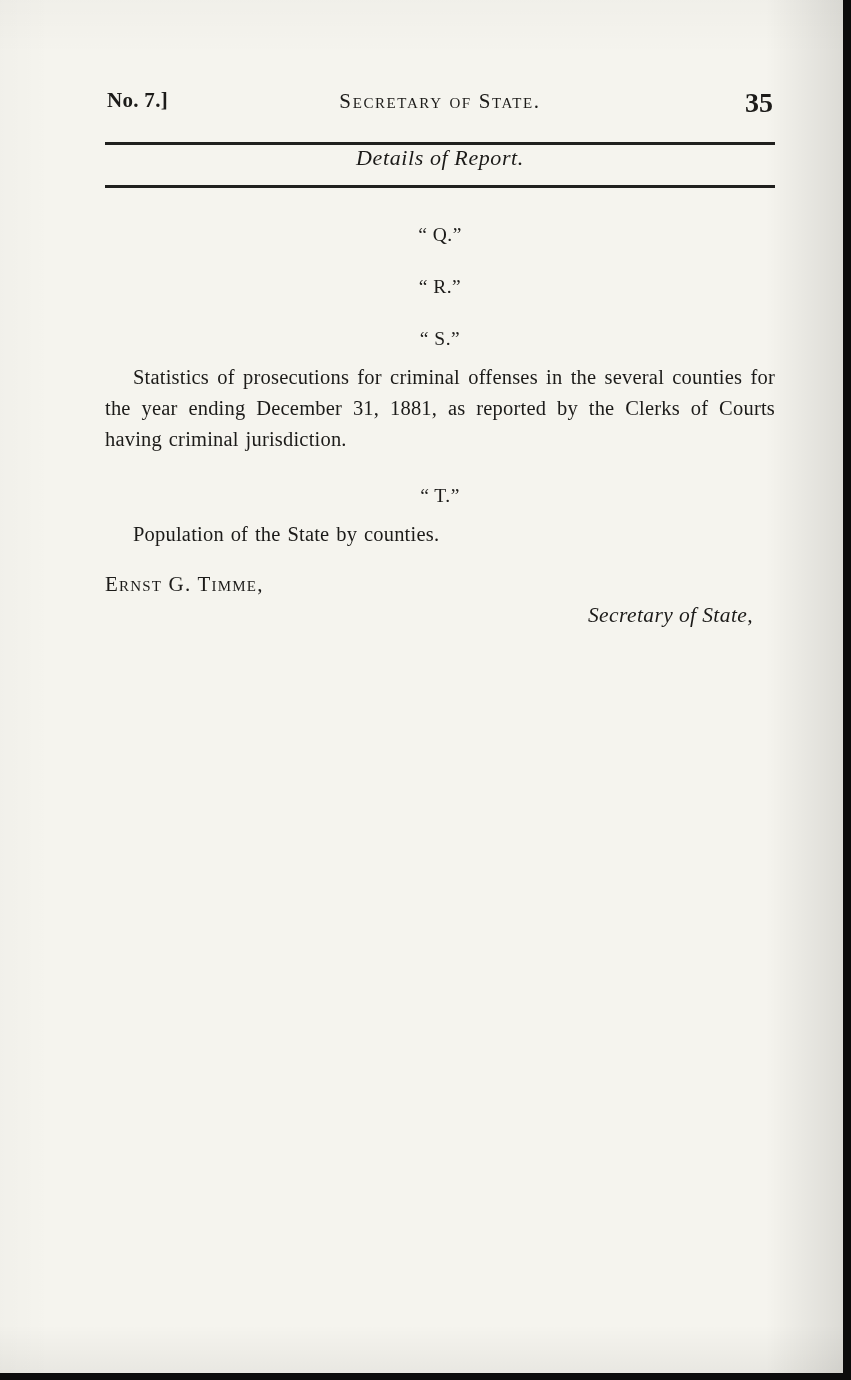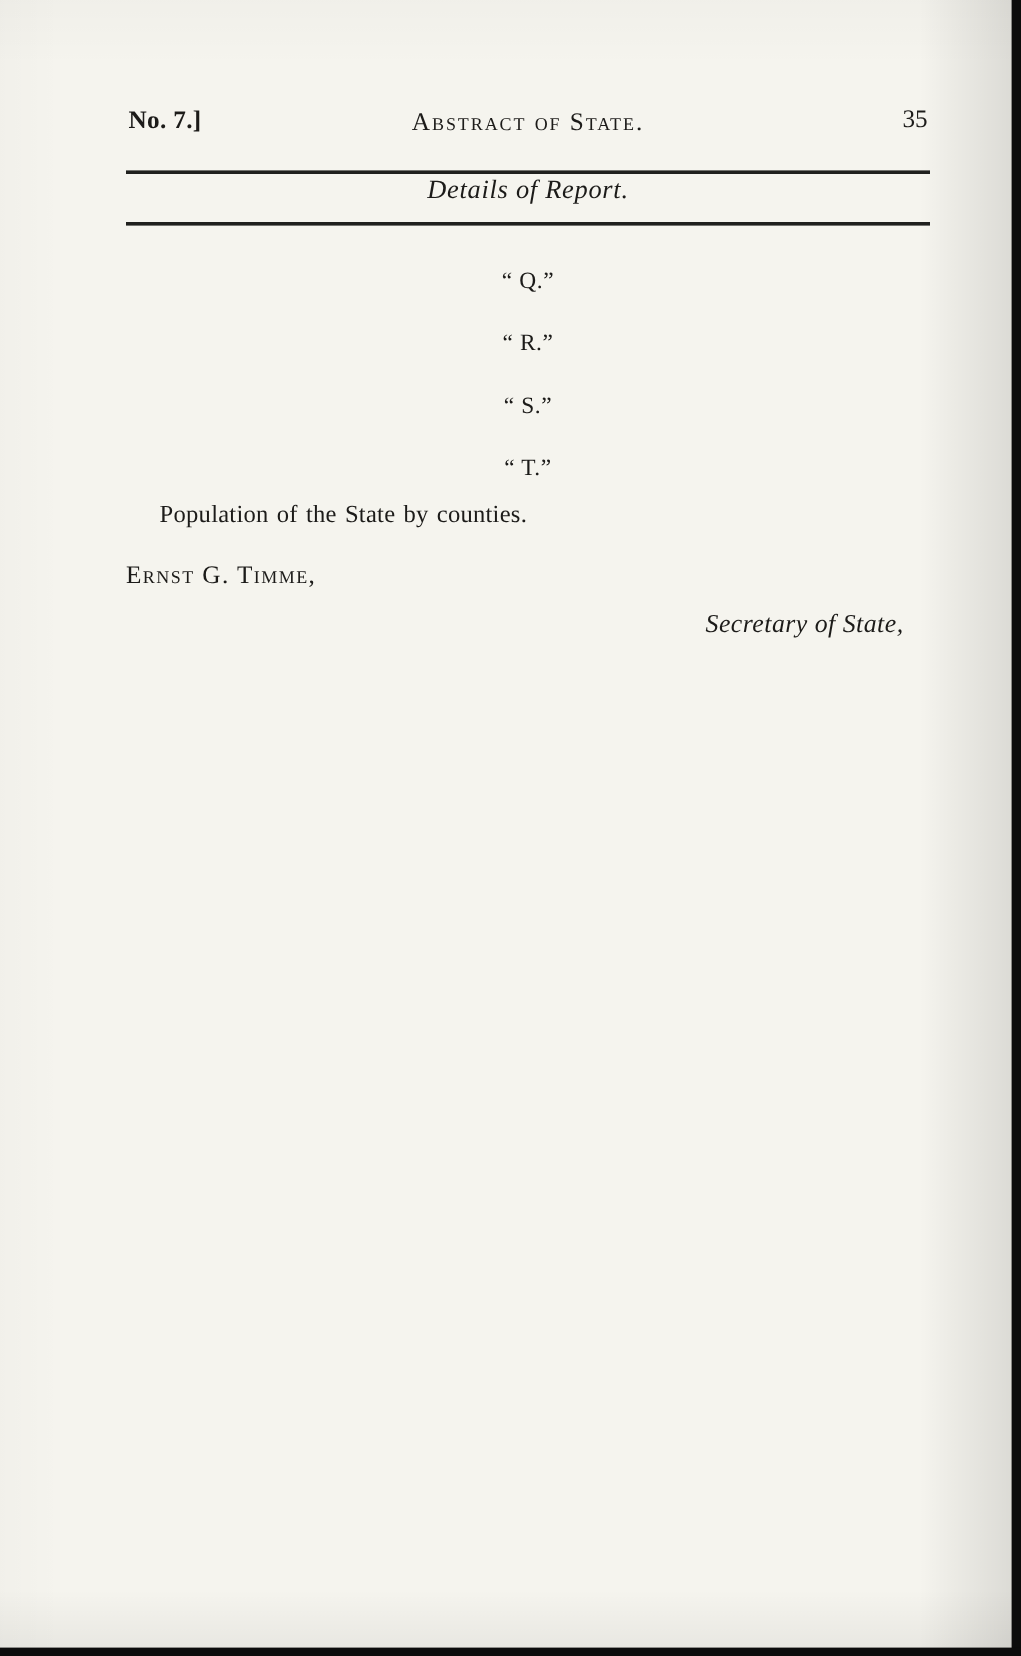--- a/index.html
+++ b/index.html
@@ -56,22 +56,22 @@
     position: absolute;
     left: 0; right: 0; top: 3px;
     text-align: center;
     font-variant: small-caps;
     font-size: 21px;
     letter-spacing: 1.6px;
   }
   .running-head .right {
     position: absolute;
     right: 2px; top: 1px;
-    font-weight: normal;
-    font-size: 21px;
+    font-weight: bold;
+    font-size: 28px;
   }
   .rule-top {
     border: none;
     border-top: 3px solid #20201e;
     margin: 22px 0 0 0;
   }
   .rule-bottom {
     border: none;
     border-top: 3px solid #20201e;
     margin: 14px 0 0 0;
@@ -112,54 +112,55 @@
     font-variant: small-caps;
     font-size: 21px;
     letter-spacing: 1.2px;
   }
   .signature-title {
     text-align: right;
     padding-right: 22px;
     font-style: italic;
     font-size: 21.5px;
     letter-spacing: 0.4px;
-    margin-top: 16px;
+    margin-top: 6px;
   }
 </style>
 </head>
 <body>
 
 <div class="paper"></div>
 <div class="edge-right"></div>
 <div class="edge-bottom"></div>
 
 <div class="text-block">
 
   <div class="running-head">
     <span class="left">No. 7.]</span>
-    <span class="center">Abstract of State.</span>
+    <span class="center">Secretary of State.</span>
     <span class="right">35</span>
   </div>
 
   <hr class="rule-top">
 
   <div class="report-title">Details of Report.</div>
 
   <hr class="rule-bottom">
 
   <div>
     <div class="section-heading first">“ Q.”</div>
   </div>
 
   <div>
     <div class="section-heading">“ R.”</div>
   </div>
 
   <div>
     <div class="section-heading">“ S.”</div>
+    <p class="section-body">Statistics of prosecutions for criminal offenses in the several counties for the year ending December 31, 1881, as reported by the Clerks of Courts having criminal jurisdiction.</p>
   </div>
 
   <div>
     <div class="section-heading">“ T.”</div>
     <p class="section-body short">Population of the State by counties.</p>
   </div>
 
   <div class="signature">
     <div class="signature-name">Ernst G. Timme,</div>
     <div class="signature-title">Secretary of State,</div>

